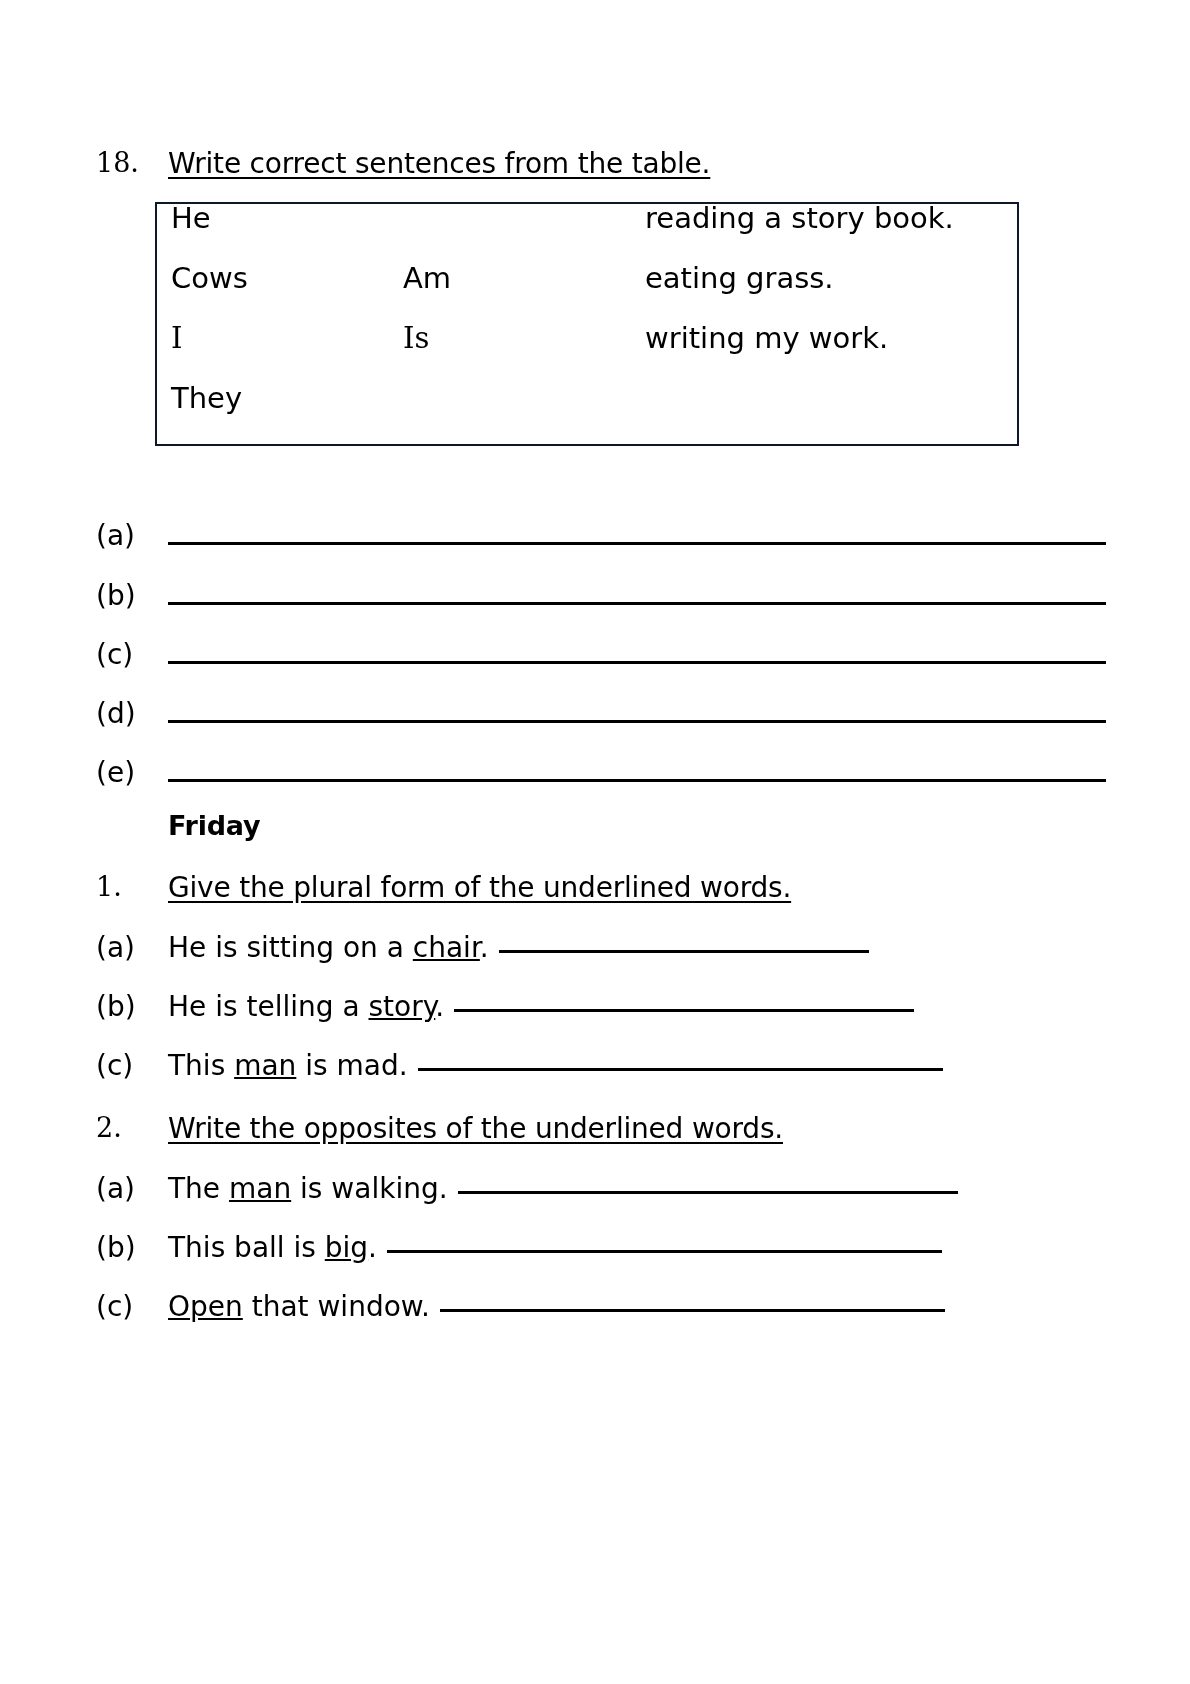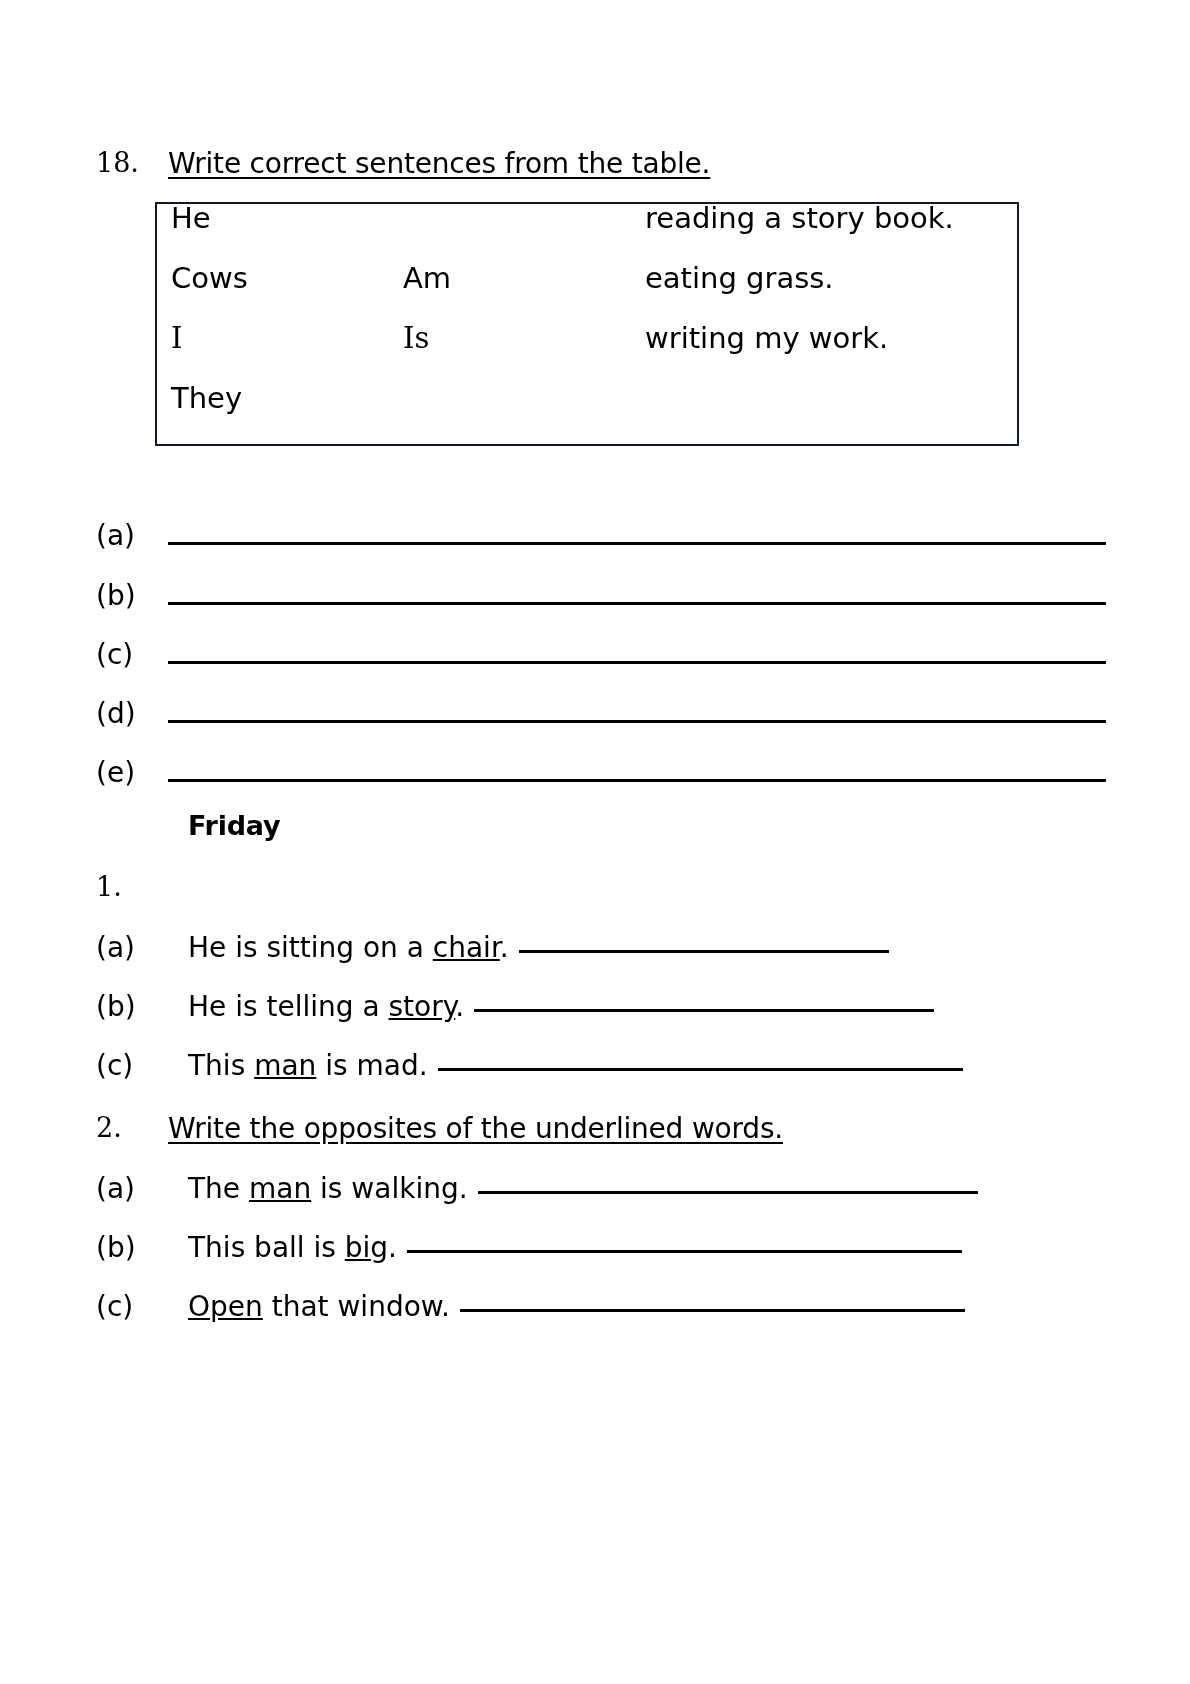--- a/index.html
+++ b/index.html
@@ -43,21 +43,20 @@
     font-size: 28px;
     text-decoration: underline;
     text-underline-offset: 4px;
     letter-spacing: -0.2px;
     line-height: 1.25;
   }
   .plain-text {
     font-size: 28px;
     line-height: 1.25;
     white-space: nowrap;
-    margin-left: 20px;
   }
   .u {
     text-decoration: underline;
     text-underline-offset: 2px;
   }
 
   
   #q18 {
     position: absolute;
     left: 96px;
@@ -112,21 +111,20 @@
   }
 
   
   #friday {
     position: absolute;
     left: 168px;
     top: 810px;
     font-size: 27px;
     font-weight: bold;
     letter-spacing: -0.2px;
-    margin-left: 20px;
   }
 
   
   .abs {
     position: absolute;
     left: 96px;
     width: 1030px;
   }
 
   
@@ -193,20 +191,21 @@
   </div>
   <div class="ans" style="top:755px;">
     <div class="marker paren">(e)</div>
     <div class="rule"></div>
   </div>
 
   <div id="friday">Friday</div>
 
   <div class="q-row abs" style="top:870px;">
     <div class="marker">1.</div>
+    <div class="heading-text">Give the plural form of the underlined words.</div>
   </div>
 
   <div class="q-row abs" style="top:930px;">
     <div class="marker paren">(a)</div>
     <div class="plain-text">
       <span>He is sitting on a </span><span class="u">chair</span><span>.</span><span class="inline-rule" style="width:370px;"></span>
     </div>
   </div>
 
   <div class="q-row abs" style="top:989px;">

